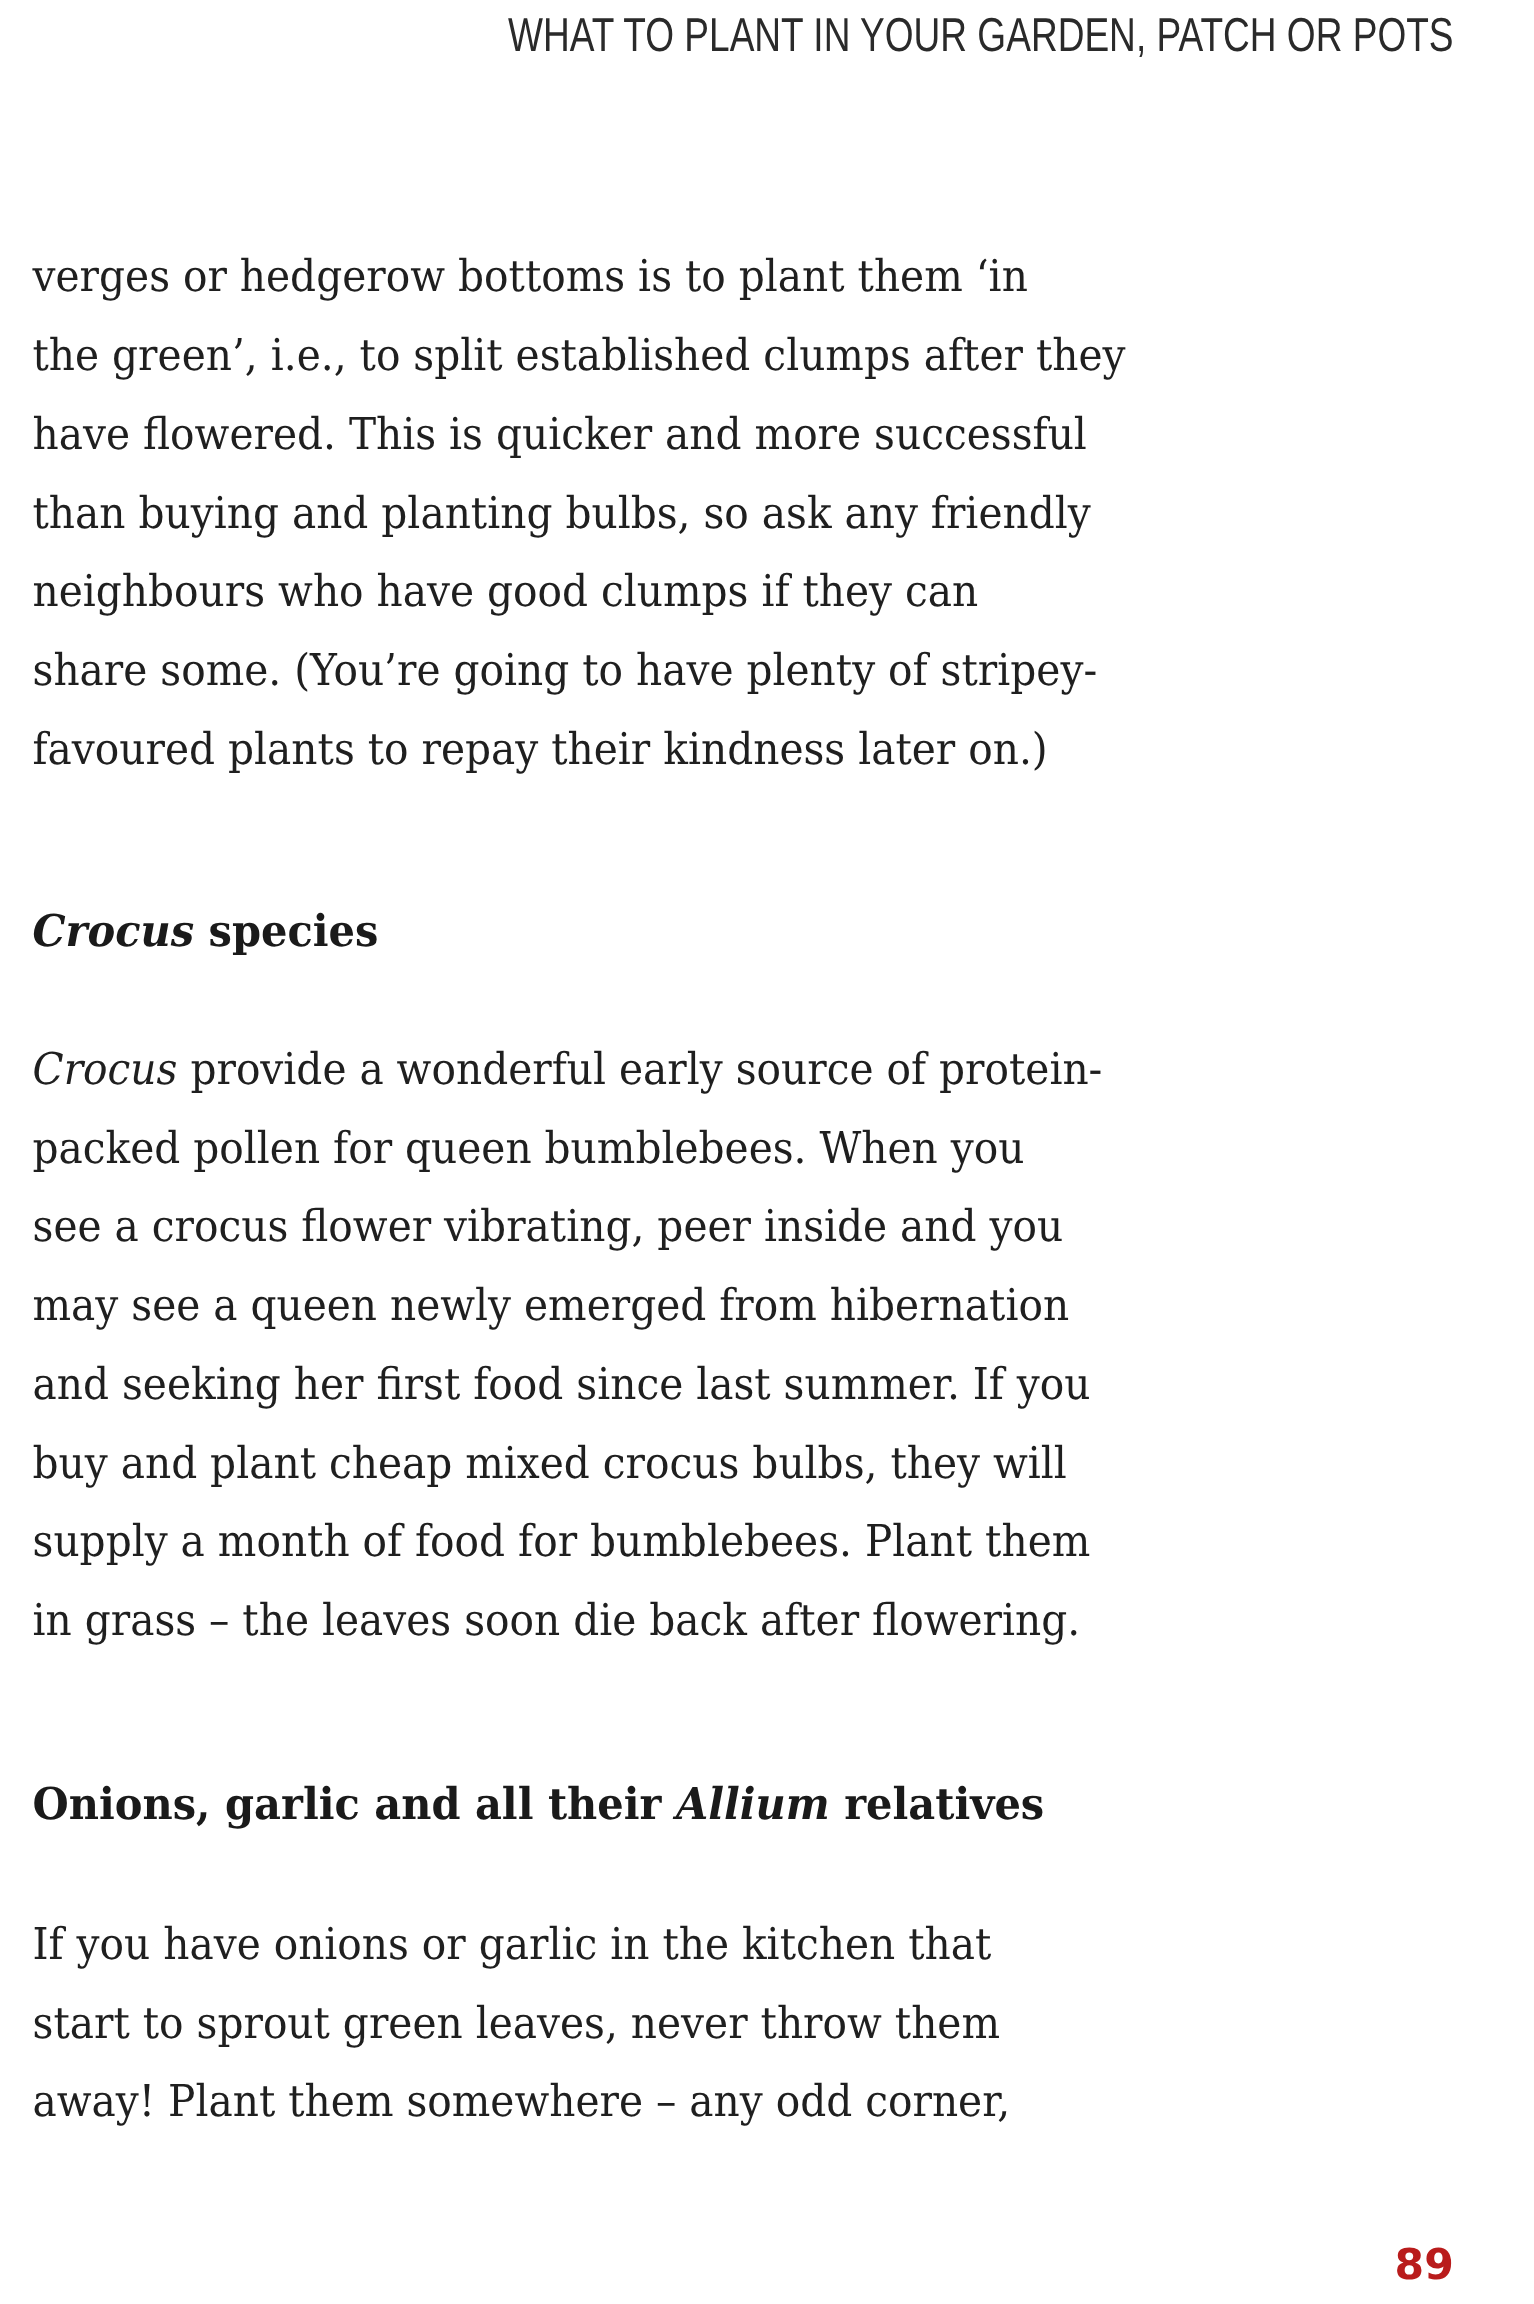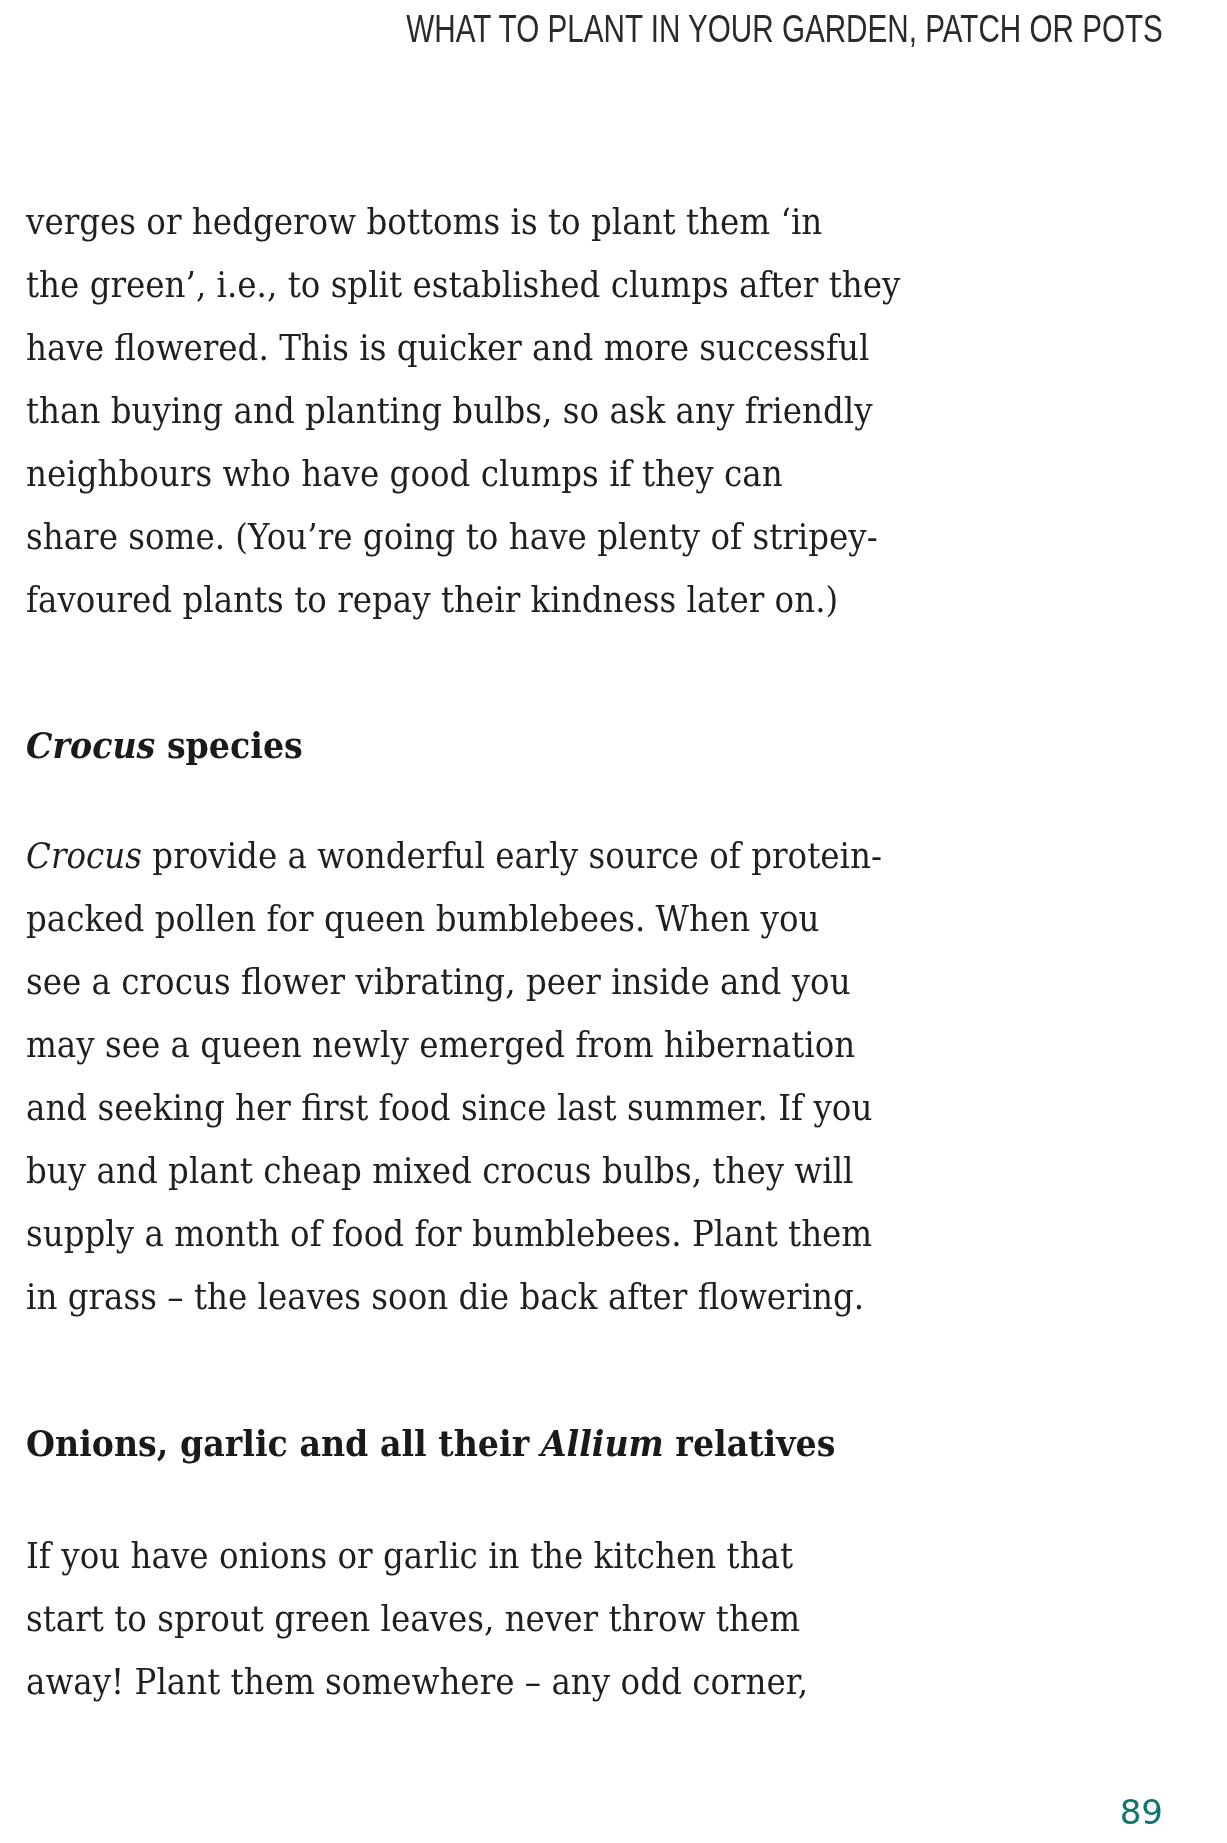--- a/index.html
+++ b/index.html
@@ -20,22 +20,22 @@
     }
     .heading {
       position: absolute; left: 0; white-space: nowrap;
       font-family: "DejaVu Serif", serif; font-size: 35px; font-weight: bold;
       line-height: 44px; color: #1a1a1a;
       transform: scaleX(0.95); transform-origin: left top;
     }
     .heading em, .line em { font-style: italic; }
     .page-number {
       position: absolute; right: 64px; top: 1792px;
-      font-family: "DejaVu Sans", sans-serif; font-size: 34px; color: #0f766e;
-      font-weight: normal;
+      font-family: "DejaVu Sans", sans-serif; font-size: 34px; color: #b91c1c;
+      font-weight: bold;
     }
   </style>
 </head>
 <body>
 
 <div class="running-head">WHAT TO PLANT IN YOUR GARDEN, PATCH OR POTS</div>
 
 <div class="content">
 
   <div>

